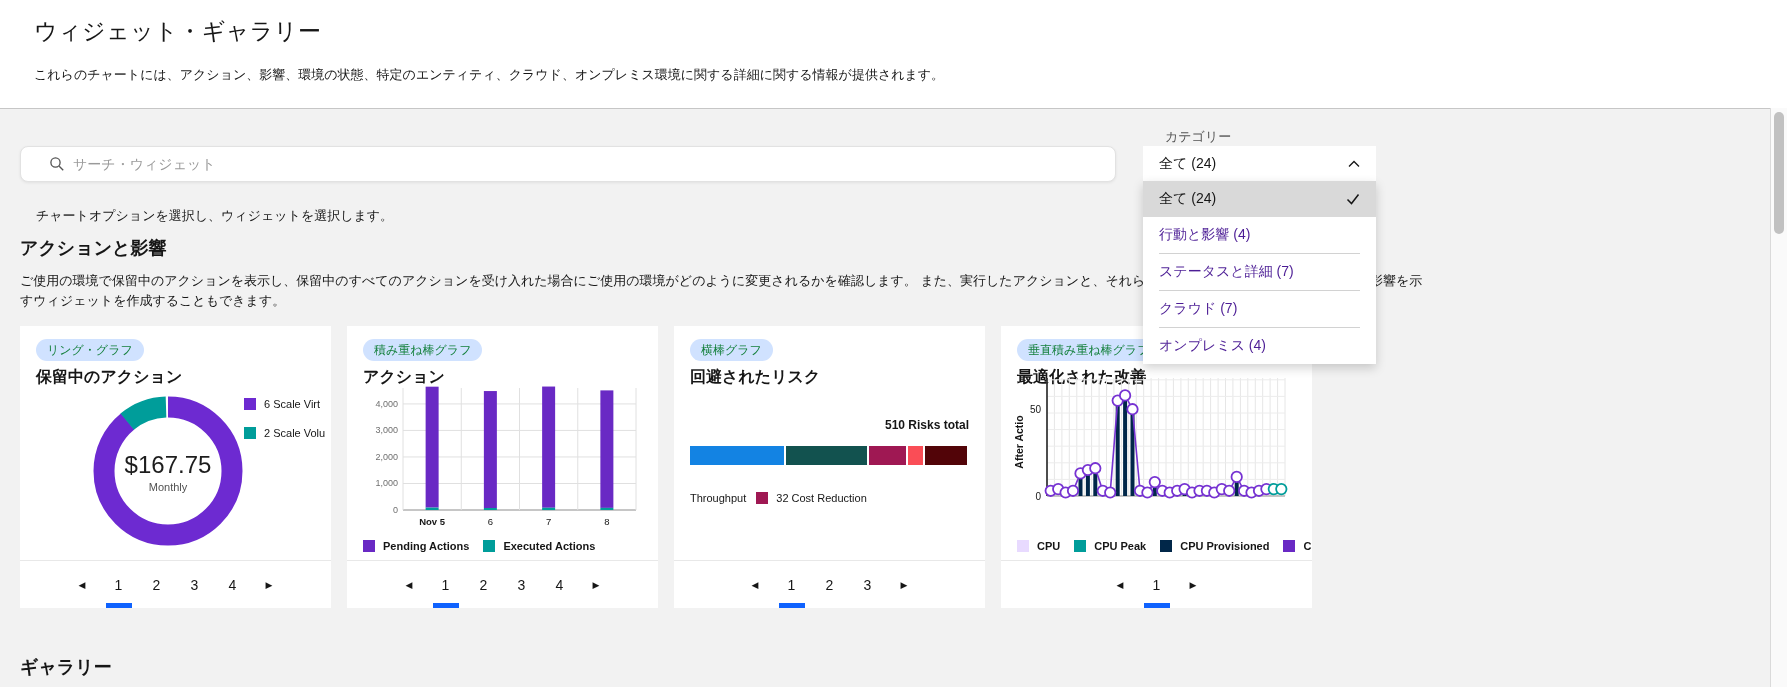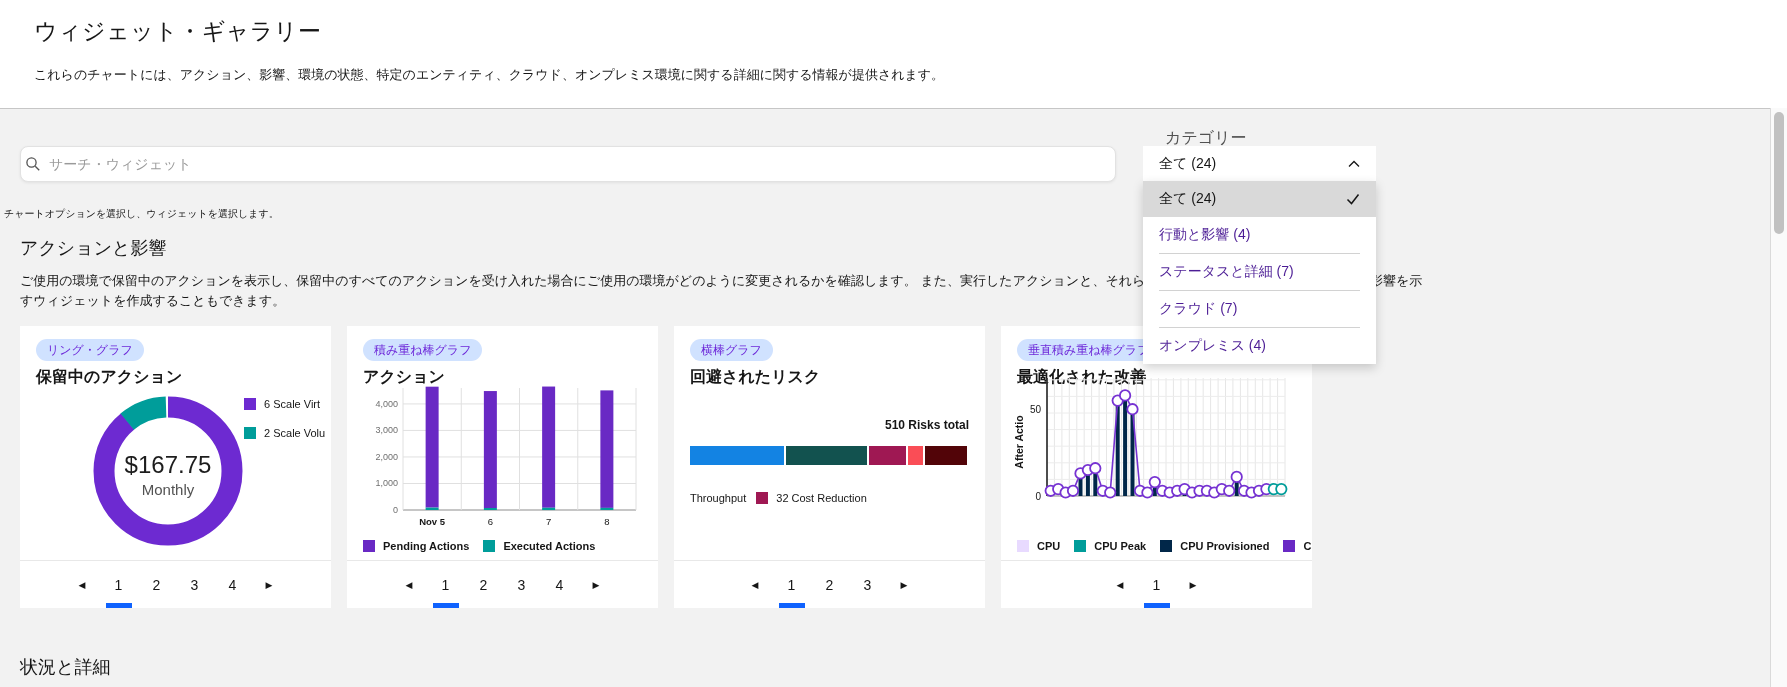--- a/index.html
+++ b/index.html
@@ -12,66 +12,66 @@
   .page-title { position:absolute; left:34px; top:16px; font-size:23px; font-weight:400; letter-spacing:.5px; }
   .page-subtitle { position:absolute; left:34px; top:66px; font-size:13px; color:#161616; }
 
   
   .content { position:absolute; top:108px; left:0; right:0; bottom:0;
              background:#f2f2f2; border-top:1px solid #c6c6c6; }
 
   .search-box { position:absolute; left:20px; top:37px; width:1096px; height:36px;
                 background:#fff; border:1px solid #e2e2e2; border-radius:8px;
                 box-shadow:0 1px 3px rgba(0,0,0,.07);
-                display:flex; align-items:center; padding:0 4px; }
+                display:flex; align-items:center; padding:0 28px; }
   .search-box svg { flex:none; margin-right:8px; }
   .search-input { flex:1; border:none; outline:none; background:transparent;
                   font-size:14px; color:#161616; font-family:inherit; }
   .search-input::placeholder { color:#9a9a9a; }
 
-  .category-label { position:absolute; left:1165px; top:19px; font-size:16px; color:#525252; }
+  .category-label { position:absolute; left:1165px; top:19px; font-size:13px; color:#525252; }
   .select { position:absolute; left:1143px; top:37px; width:233px; height:35px; background:#fff;
             display:flex; align-items:center; padding:0 16px; font-size:14px; cursor:pointer; }
   .select .chev { margin-left:auto; display:flex; }
 
   .menu { position:absolute; left:1143px; top:72px; width:233px; background:#fff;
           box-shadow:0 4px 10px rgba(0,0,0,.18); z-index:30; }
   .menu-item { height:36px; display:flex; align-items:center; padding:0 16px;
                font-size:14px; color:#4c1d95; cursor:pointer; }
   .menu-item.selected { background:#d9d9d9; color:#161616; }
   .menu-item .check { margin-left:auto; display:flex; }
   .menu-divider { height:1px; background:#d2d2d2; margin:0 16px; }
 
-  .hint { position:absolute; left:4px; top:98px; font-size:10px; }
-  .section-heading { position:absolute; left:20px; font-size:18px; font-weight:400; }
+  .hint { position:absolute; left:36px; top:98px; font-size:13px; }
+  .section-heading { position:absolute; left:20px; font-size:18px; font-weight:700; }
   #sec1-heading { top:127px; }
   #sec2-heading { top:546px; }
   .section-desc { position:absolute; left:20px; top:162px; width:1405px;
                   font-size:13px; line-height:20px; color:#161616; }
 
   
   .cards { position:absolute; left:20px; top:217px; display:flex; gap:16px; }
   .card { width:311px; height:282px; background:#fff; position:relative; overflow:hidden; }
-  .card-tag { position:absolute; left:16px; top:13px; background:#d0e2ff; color:#6d28d9;
+  .card-tag { position:absolute; left:16px; top:13px; background:#d0e2ff; color:#15803d;
               font-size:12px; line-height:12px; padding:5px 11px; border-radius:12px; }
   .card-title { position:absolute; left:16px; top:41px; font-size:16px; font-weight:700; }
 
   .pager { position:absolute; left:0; right:0; bottom:0; height:48px;
            border-top:1px solid #e8e8e8; display:flex; align-items:center; justify-content:center; }
   .pg-num { width:38px; height:100%; display:flex; align-items:center; justify-content:center;
             font-size:14px; position:relative; cursor:pointer; }
   .pg-num.active::after { content:""; position:absolute; bottom:0; left:50%;
             transform:translateX(-50%); width:26px; height:5px; background:#0f62fe; }
   .pg-arrow { font-size:9px; color:#161616; padding:0 14px; cursor:pointer; }
 
   
   .donut-svg { position:absolute; left:73px; top:70px; }
   .donut-center { position:absolute; left:73px; top:125px; width:150px; text-align:center; }
   .donut-value { font-size:24px; color:#1d1d1d; }
-  .donut-sub { font-size:15px; color:#525252; margin-top:2px; }
+  .donut-sub { font-size:11px; color:#525252; margin-top:2px; }
   .legend-v { position:absolute; left:224px; top:72px; display:flex; flex-direction:column;
               gap:17px; width:84px; overflow:hidden; }
   .legend-item { display:flex; align-items:center; gap:8px; font-size:11px; white-space:nowrap; }
   .swatch { width:12px; height:12px; flex:none; display:inline-block; }
 
   .chart-box { position:absolute; left:16px; top:58px; }
   .legend-h { position:absolute; left:16px; right:0; bottom:56px; display:flex; gap:14px;
               font-size:10.5px; white-space:nowrap; overflow:hidden; align-items:center;font-weight:bold; }
 
   
@@ -377,18 +377,18 @@
         </div>
       <div class="pager" id="pager-3">
           <span class="pg-arrow">◀</span>
           <span class="pg-num active">1</span>
           <span class="pg-arrow">▶</span>
         </div>
     </div>
 
   </div>
 
-  <div class="section-heading" id="sec2-heading">状況と詳細</div>
+  <div class="section-heading" id="sec2-heading">ギャラリー</div>
 </div>
 
 <div class="scrollbar">
   <div class="scroll-thumb"></div>
 </div>
 
 </body></html>

